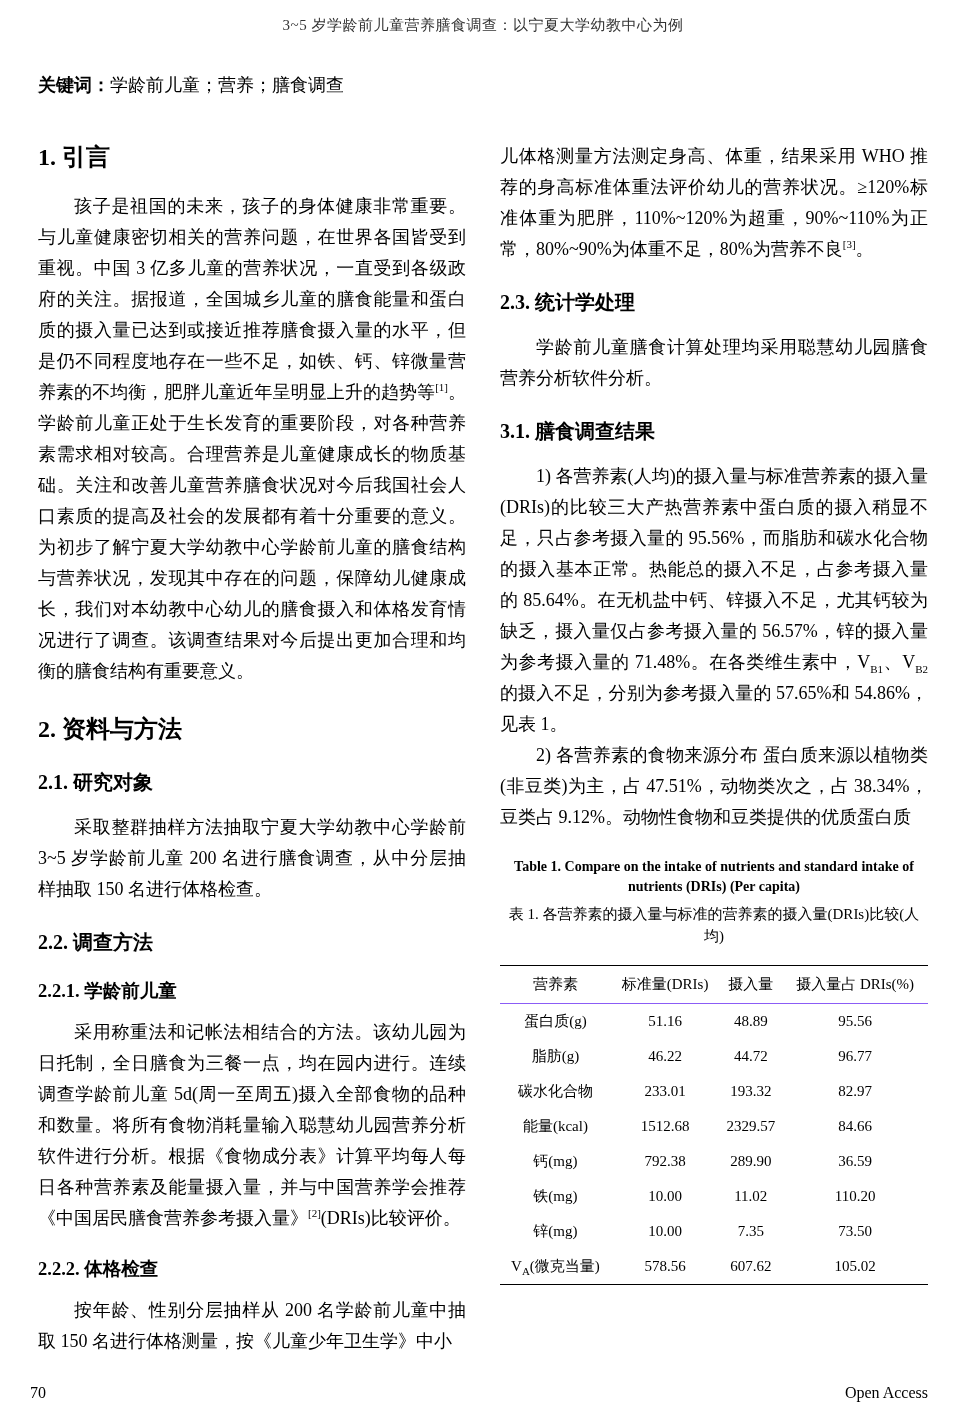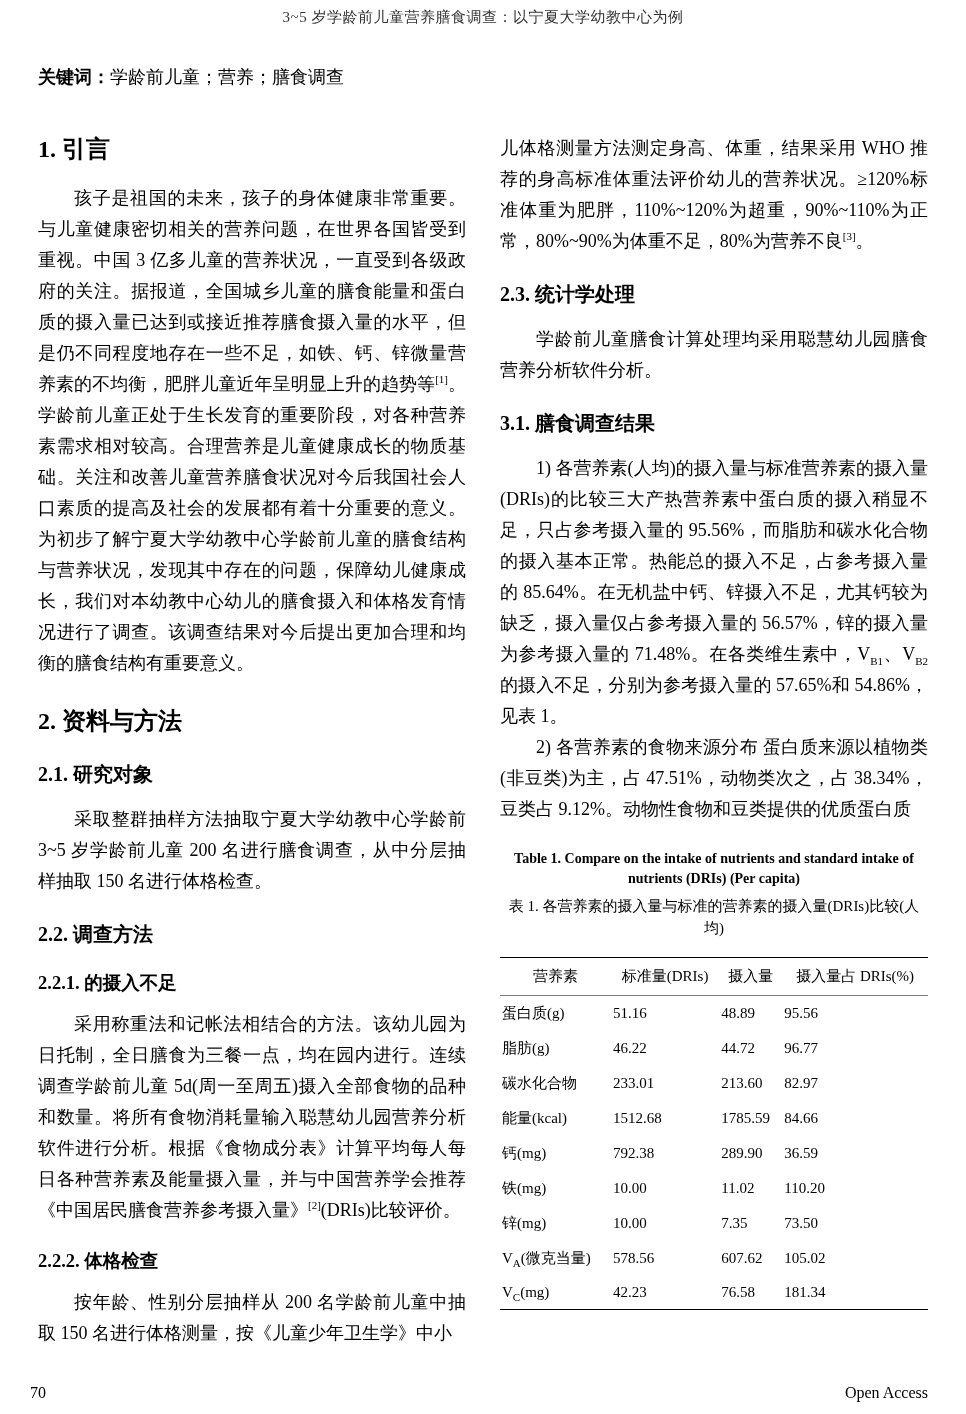--- a/index.html
+++ b/index.html
@@ -4,21 +4,21 @@
 <style>
   * { margin: 0; padding: 0; box-sizing: border-box; }
   html, body { background: #ffffff; }
   .page {
     width: 966px;
     height: 1414px;
     background: #ffffff;
     color: #000000;
     font-family: "Liberation Serif", "DejaVu Serif", serif;
     position: relative;
-    padding: 8px 38px 0 38px;
+    padding: 16px 38px 0 38px;
     overflow: hidden;
   }
   .running-head {
     text-align: center;
     font-size: 15px;
     color: #333333;
     letter-spacing: 0.5px;
   }
   .keywords {
     margin-top: 36px;
@@ -84,20 +84,21 @@
     border-bottom: 1.5px solid #000;
   }
   table.data-table th {
     font-weight: normal;
     padding: 9px 2px;
     text-align: center;
     white-space: nowrap;
   }
   table.data-table td {
     padding: 8px 2px;
+    text-align: center;
     white-space: nowrap;
   }
   .footer {
     position: absolute;
     left: 30px;
     right: 38px;
     bottom: 12px;
     display: flex;
     justify-content: space-between;
     font-size: 16px;
@@ -118,21 +119,21 @@
 
     <div class="col">
       <h1 class="sec">1. 引言</h1>
       <p class="indent">孩子是祖国的未来，孩子的身体健康非常重要。与儿童健康密切相关的营养问题，在世界各国皆受到重视。中国 3 亿多儿童的营养状况，一直受到各级政府的关注。据报道，全国城乡儿童的膳食能量和蛋白质的摄入量已达到或接近推荐膳食摄入量的水平，但是仍不同程度地存在一些不足，如铁、钙、锌微量营养素的不均衡，肥胖儿童近年呈明显上升的趋势等<sup>[1]</sup>。学龄前儿童正处于生长发育的重要阶段，对各种营养素需求相对较高。合理营养是儿童健康成长的物质基础。关注和改善儿童营养膳食状况对今后我国社会人口素质的提高及社会的发展都有着十分重要的意义。为初步了解宁夏大学幼教中心学龄前儿童的膳食结构与营养状况，发现其中存在的问题，保障幼儿健康成长，我们对本幼教中心幼儿的膳食摄入和体格发育情况进行了调查。该调查结果对今后提出更加合理和均衡的膳食结构有重要意义。</p>
 
       <h1 class="sec">2. 资料与方法</h1>
       <h2 class="sec">2.1. 研究对象</h2>
       <p class="indent">采取整群抽样方法抽取宁夏大学幼教中心学龄前 3~5 岁学龄前儿童 200 名进行膳食调查，从中分层抽样抽取 150 名进行体格检查。</p>
 
       <h2 class="sec">2.2. 调查方法</h2>
-      <h3 class="sec">2.2.1. 的摄入不足</h3>
+      <h3 class="sec">2.2.1. 学龄前儿童</h3>
       <p class="indent">采用称重法和记帐法相结合的方法。该幼儿园为日托制，全日膳食为三餐一点，均在园内进行。连续调查学龄前儿童 5d(周一至周五)摄入全部食物的品种和数量。将所有食物消耗量输入聪慧幼儿园营养分析软件进行分析。根据《食物成分表》计算平均每人每日各种营养素及能量摄入量，并与中国营养学会推荐《中国居民膳食营养参考摄入量》<sup>[2]</sup>(DRIs)比较评价。</p>
 
       <h3 class="sec">2.2.2. 体格检查</h3>
       <p class="indent">按年龄、性别分层抽样从 200 名学龄前儿童中抽取 150 名进行体格测量，按《儿童少年卫生学》中小</p>
     </div>
 
     <div class="col">
       <p>儿体格测量方法测定身高、体重，结果采用 WHO 推荐的身高标准体重法评价幼儿的营养状况。≥120%标准体重为肥胖，110%~120%为超重，90%~110%为正常，80%~90%为体重不足，80%为营养不良<sup>[3]</sup>。</p>
 
       <h2 class="sec">2.3. 统计学处理</h2>
@@ -166,28 +167,28 @@
             <tr>
               <td>脂肪(g)</td>
               <td>46.22</td>
               <td>44.72</td>
               <td>96.77</td>
             </tr>
 
             <tr>
               <td>碳水化合物</td>
               <td>233.01</td>
-              <td>213.60</td>
+              <td>193.32</td>
               <td>82.97</td>
             </tr>
 
             <tr>
               <td>能量(kcal)</td>
               <td>1512.68</td>
-              <td>1785.59</td>
+              <td>2329.57</td>
               <td>84.66</td>
             </tr>
 
             <tr>
               <td>钙(mg)</td>
               <td>792.38</td>
               <td>289.90</td>
               <td>36.59</td>
             </tr>
 
@@ -205,26 +206,20 @@
               <td>73.50</td>
             </tr>
 
             <tr>
               <td>V<sub>A</sub>(微克当量)</td>
               <td>578.56</td>
               <td>607.62</td>
               <td>105.02</td>
             </tr>
 
-            <tr>
-              <td>V<sub>C</sub>(mg)</td>
-              <td>42.23</td>
-              <td>76.58</td>
-              <td>181.34</td>
-            </tr>
           </tbody>
       </table>
     </div>
 
   </div>
 
   <div class="footer">
     <span>70</span>
     <span>Open Access</span>
   </div>

